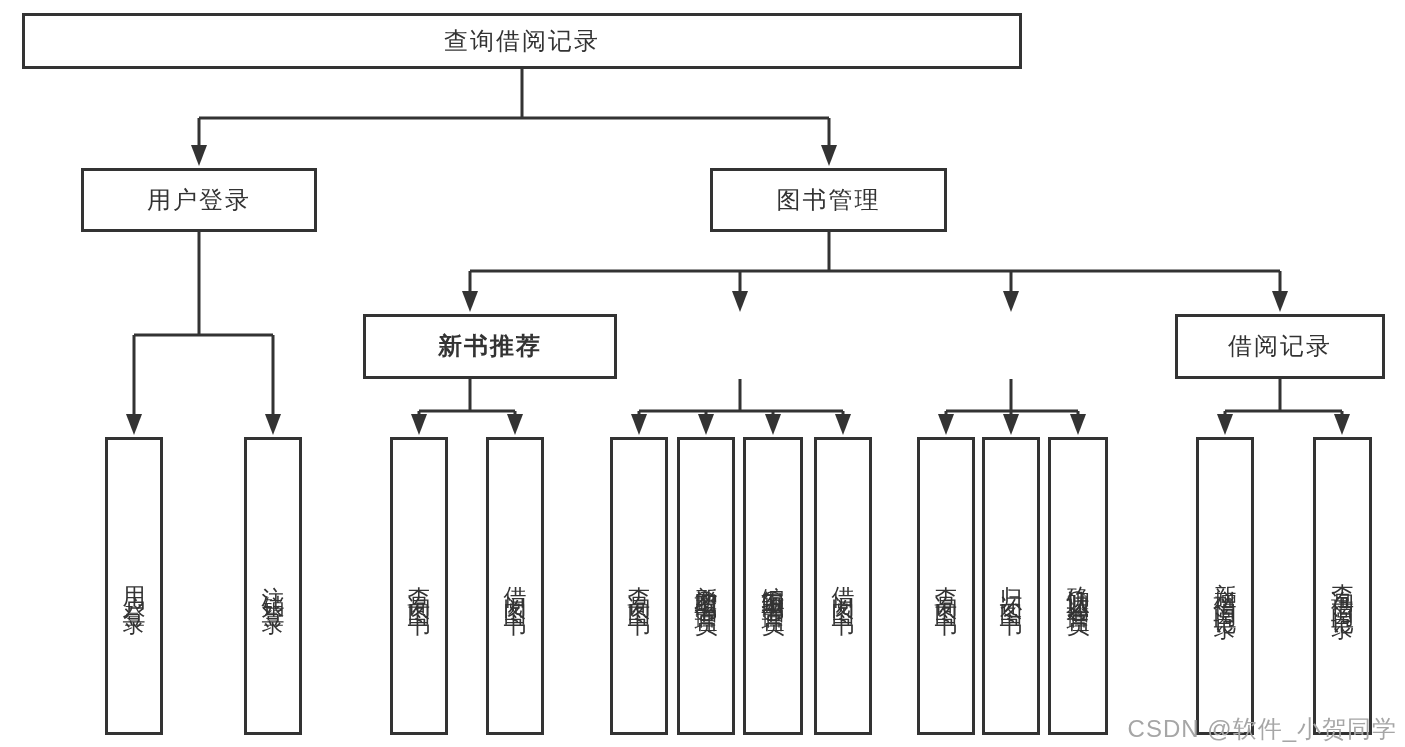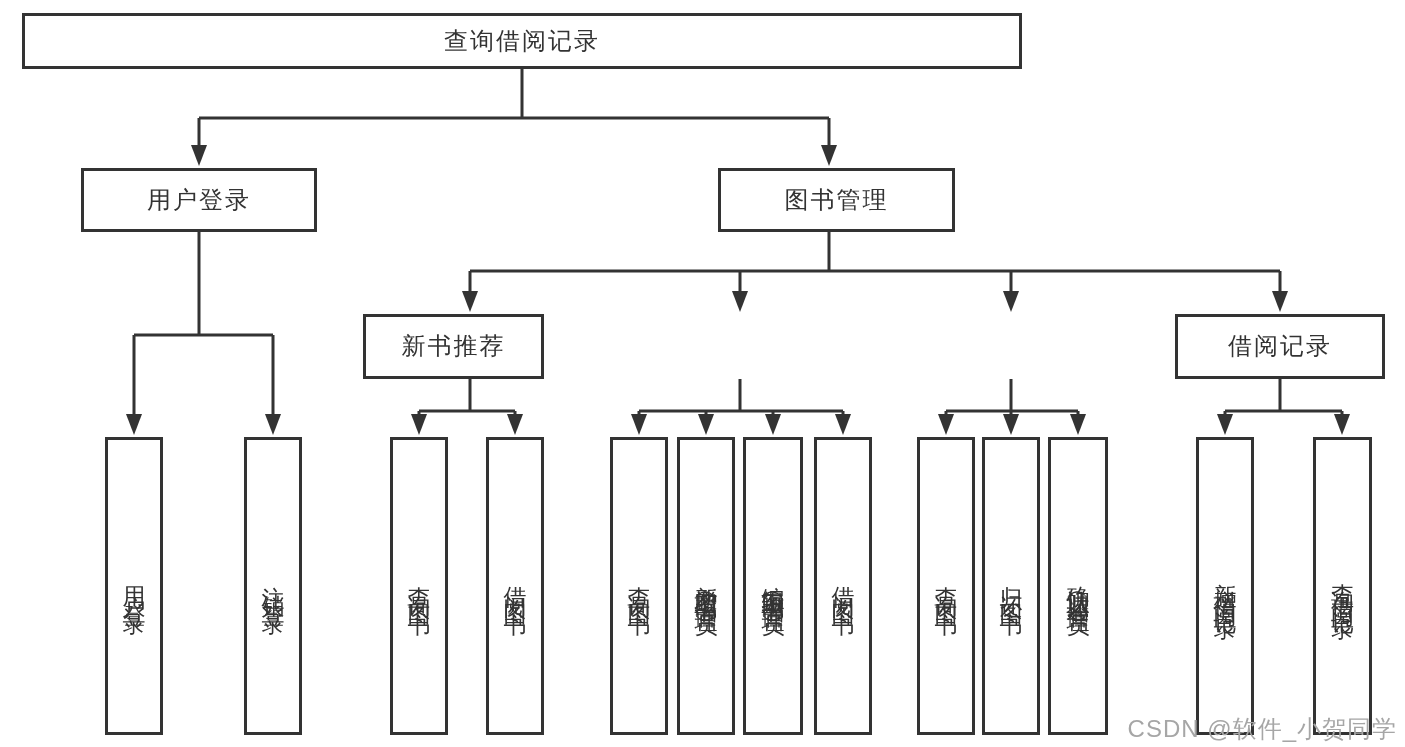--- a/index.html
+++ b/index.html
@@ -105,25 +105,25 @@
     </g>
   </svg>
 
   <div class="node h" style="left:22px; top:13px; width:1000px; height:56px;">
     <span class="label">查询借阅记录</span>
   </div>
 
   <div class="node h" style="left:81px; top:168px; width:236px; height:64px;">
     <span class="label">用户登录</span>
   </div>
-  <div class="node h" style="left:710px; top:168px; width:237px; height:64px;margin-left:8px;">
+  <div class="node h" style="left:710px; top:168px; width:237px; height:64px;">
     <span class="label">图书管理</span>
   </div>
 
-  <div class="node h" style="left:363px; top:314px; width:181px; height:65px;">
+  <div class="node h" style="left:363px; top:314px; width:254px; height:65px;font-weight:bold;">
     <span class="label">新书推荐</span>
   </div>
   <div class="node h" style="left:1175px; top:314px; width:210px; height:65px;">
     <span class="label">借阅记录</span>
   </div>
 
   <div class="node v" style="left:105px; top:437px; width:58px; height:298px;">
     <span class="label v-short">用户登录</span>
   </div>
   <div class="node v" style="left:244px; top:437px; width:58px; height:298px;">

